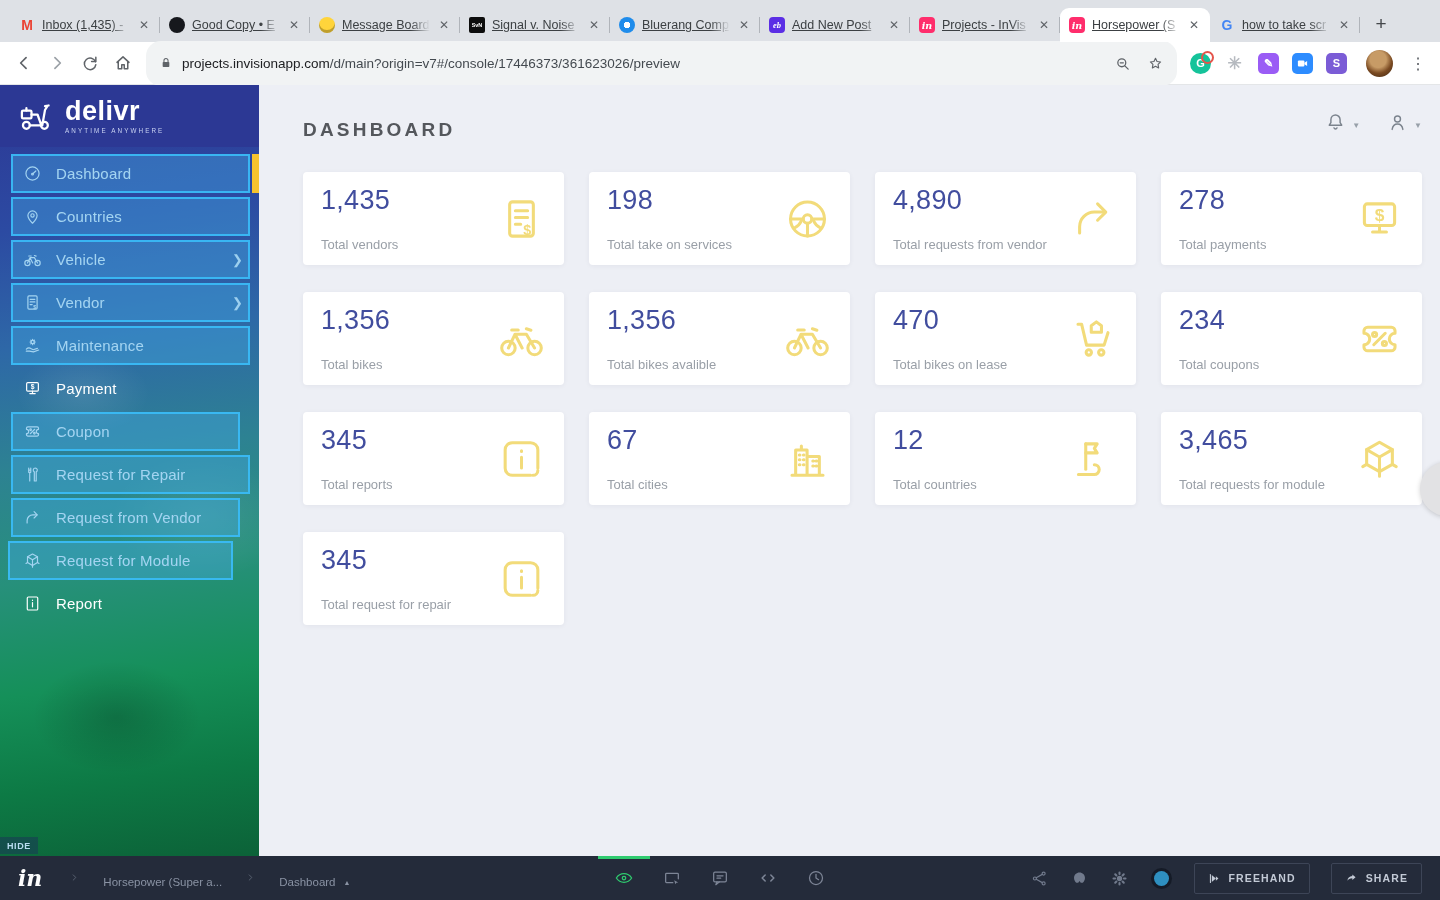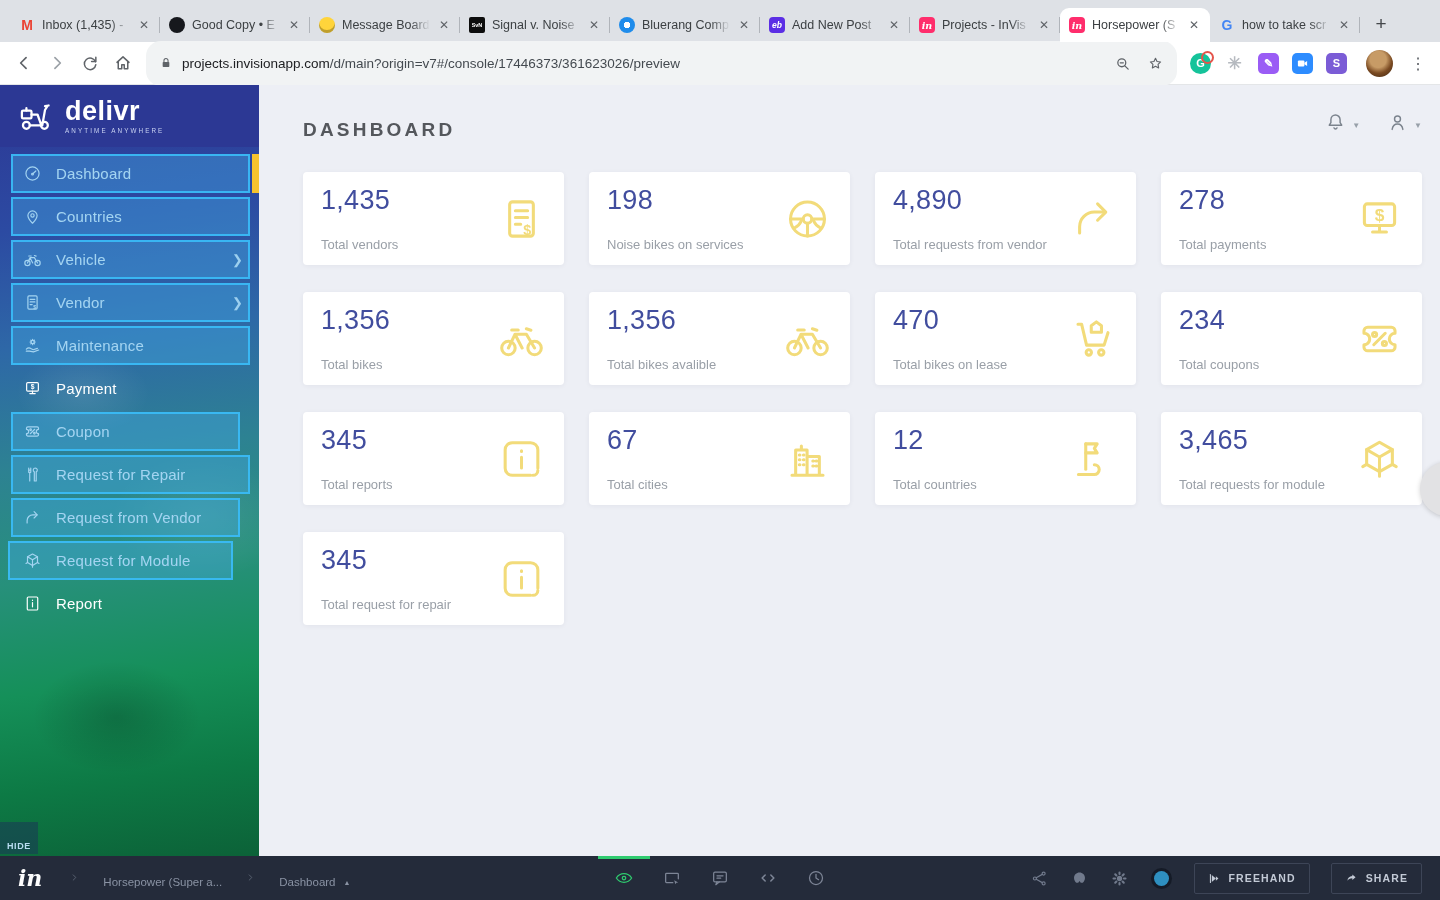--- a/index.html
+++ b/index.html
@@ -7,30 +7,30 @@
   body { font-family:"Liberation Sans", sans-serif; background:#edeff5; position:relative; }
 
   
   .tabstrip { height:42px; background:#dee1e6; display:flex; align-items:flex-end; padding-left:10px; }
   .tab { width:150px; height:34px; display:flex; align-items:center; gap:7px; padding:0 9px;
          font-size:12.5px; color:#3c4043; border-radius:9px 9px 0 0; position:relative; min-width:0; }
   .tab:not(.active)::after { content:""; position:absolute; right:0; top:9px; bottom:9px; width:1px; background:#8b9095; opacity:.55; }
   .tab.active { background:#fff; }
   .tab.active::after { display:none; }
   .tab-label { flex:1; white-space:nowrap; overflow:hidden;
-               -webkit-mask-image:linear-gradient(90deg,#000 78%,transparent); mask-image:linear-gradient(90deg,#000 78%,transparent); }
+               -webkit-mask-image:linear-gradient(90deg,#000 78%,transparent); mask-image:linear-gradient(90deg,#000 78%,transparent);text-decoration:underline; }
   .tab-close { flex:none; font-size:12px; color:#5f6368; padding:0 2px; }
   .fav { width:16px; height:16px; flex:none; display:flex; align-items:center; justify-content:center;
          font-weight:bold; font-size:9px; border-radius:3px; }
   .fav-gmail   { color:#ea4335; font-size:14px; font-weight:800; }
   .fav-goodcopy{ background:#16181d; border-radius:50%; color:#fff; font-size:8px; }
   .fav-basecamp{ background:#ffd43b; border-radius:50%; box-shadow:inset 0 -3px 0 rgba(0,0,0,.25); }
   .fav-svn     { background:#0d0d0d; color:#fff; font-size:5.5px; border-radius:2px; letter-spacing:0; }
   .fav-bluerang{ border-radius:50%; background:radial-gradient(circle at 50% 50%, #fff 0 3px, #1f8ceb 3.5px); }
-  .fav-eb      { background:#5b2ee5; color:#fff; border-radius:4px; font-size:8.5px; font-style:italic; font-weight:800; }
+  .fav-eb      { background:#5b2ee5; color:#fff; border-radius:4px; font-size:8.5px; font-style:italic; font-weight:800;font-family:Liberation Serif, serif; }
   .fav-invision{ background:#ff2d6c; color:#fff; border-radius:4px; font-family:"DejaVu Serif",serif; font-style:italic; font-size:9.5px; }
   .fav-google  { color:#4285f4; font-size:14px; font-weight:800; }
   .newtab { width:30px; height:30px; margin:0 0 3px 6px; display:flex; align-items:center; justify-content:center;
             font-size:19px; color:#44474b; border-radius:50%; }
 
   .toolbar { height:43px; background:#fff; border-bottom:1px solid #e4e6e8; display:flex; align-items:center; padding:0 14px; gap:13px; }
   .navic { width:20px; height:20px; color:#5f6368; flex:none; }
   .navic.dim { color:#9aa0a6; }
   .navic svg { width:100%; height:100%; }
   .urlpill { flex:1; height:45px; background:#f1f3f4; border-radius:15px; display:flex; align-items:center;
@@ -76,21 +76,21 @@
   .micon { width:19px; height:19px; flex:none; }
   .micon svg { width:100%; height:100%; }
   .chev { margin-left:auto; font-size:13px; color:#dcebf8; }
   .hotspot { position:absolute; top:2px; bottom:2px; left:11px; right:9px; background:rgba(66,170,226,.42);
              border:2px solid rgba(58,188,248,.9); pointer-events:none; }
   .mitem:nth-child(7) .hotspot, .mitem:nth-child(9) .hotspot { right:19px; }
   .mitem:nth-child(10) .hotspot { right:26px; left:8px; }
   .mitem:nth-child(11) .hotspot { right:20px; left:6px; }
   .mitem.active::after { content:""; position:absolute; right:0; top:2px; bottom:2px; width:7px; background:#f7c32e; }
   .hide-chip { position:absolute; left:0; bottom:2px; background:rgba(25,60,85,.6); color:#b9ddf1;
-               font-size:9px; font-weight:700; letter-spacing:.6px; padding:19px 7px 3px; }
+               font-size:9px; font-weight:700; letter-spacing:.6px; padding:4px 7px 3px; }
 
   .main { flex:1; position:relative; padding:34px 40px 0 44px; background:#edeff5; }
   .page-title { font-size:19px; font-weight:700; letter-spacing:3.2px; color:#54575c; }
   .head-actions { position:absolute; top:26px; right:40px; display:flex; align-items:flex-start; gap:26px; }
   .act { display:flex; align-items:center; gap:5px; color:#7b838d; }
   .act-ic { width:23px; height:23px; position:relative; }
   .act-ic svg { width:100%; height:100%; }
   .caret { font-size:8px; color:#98a0a9; margin-top:6px; }
 
   .cards { margin-top:31px; display:grid; grid-template-columns:repeat(4,261px); gap:27px 25px; }
@@ -375,21 +375,21 @@
     <div class="card-value">1,435</div>
     <div class="card-label">Total vendors</div>
     <span class="card-icon"><svg viewBox="0 0 24 24" fill="none" stroke="currentColor" stroke-width="1.5" stroke-linecap="round" stroke-linejoin="round">
               <rect x="6.2" y="3.6" width="11.6" height="16.8" rx="1.4"></rect>
               <path d="M9 8h6M9 11.3h6M9 14.6h2.6"></path>
               <text x="12.8" y="19.6" font-size="7" fill="currentColor" stroke="none" font-weight="bold">$</text>
             </svg></span>
   </div>
         <div class="card">
     <div class="card-value">198</div>
-    <div class="card-label">Noise bikes on services</div>
+    <div class="card-label">Total take on services</div>
     <span class="card-icon"><svg viewBox="0 0 24 24" fill="none" stroke="currentColor" stroke-width="1.5" stroke-linecap="round" stroke-linejoin="round">
               <circle cx="12" cy="12" r="8.3"></circle>
               <circle cx="12" cy="12" r="2.1"></circle>
               <path d="M3.7 12h6.2M14.1 12h6.2M12 14.1v6.2M5.6 16.4c1.5-.8 2.7-1.9 3.3-3.3M18.4 16.4c-1.5-.8-2.7-1.9-3.3-3.3"></path>
             </svg></span>
   </div>
         <div class="card">
     <div class="card-value">4,890</div>
     <div class="card-label">Total requests from vendor</div>
     <span class="card-icon"><svg viewBox="0 0 24 24" fill="none" stroke="currentColor" stroke-width="1.5" stroke-linecap="round" stroke-linejoin="round">

